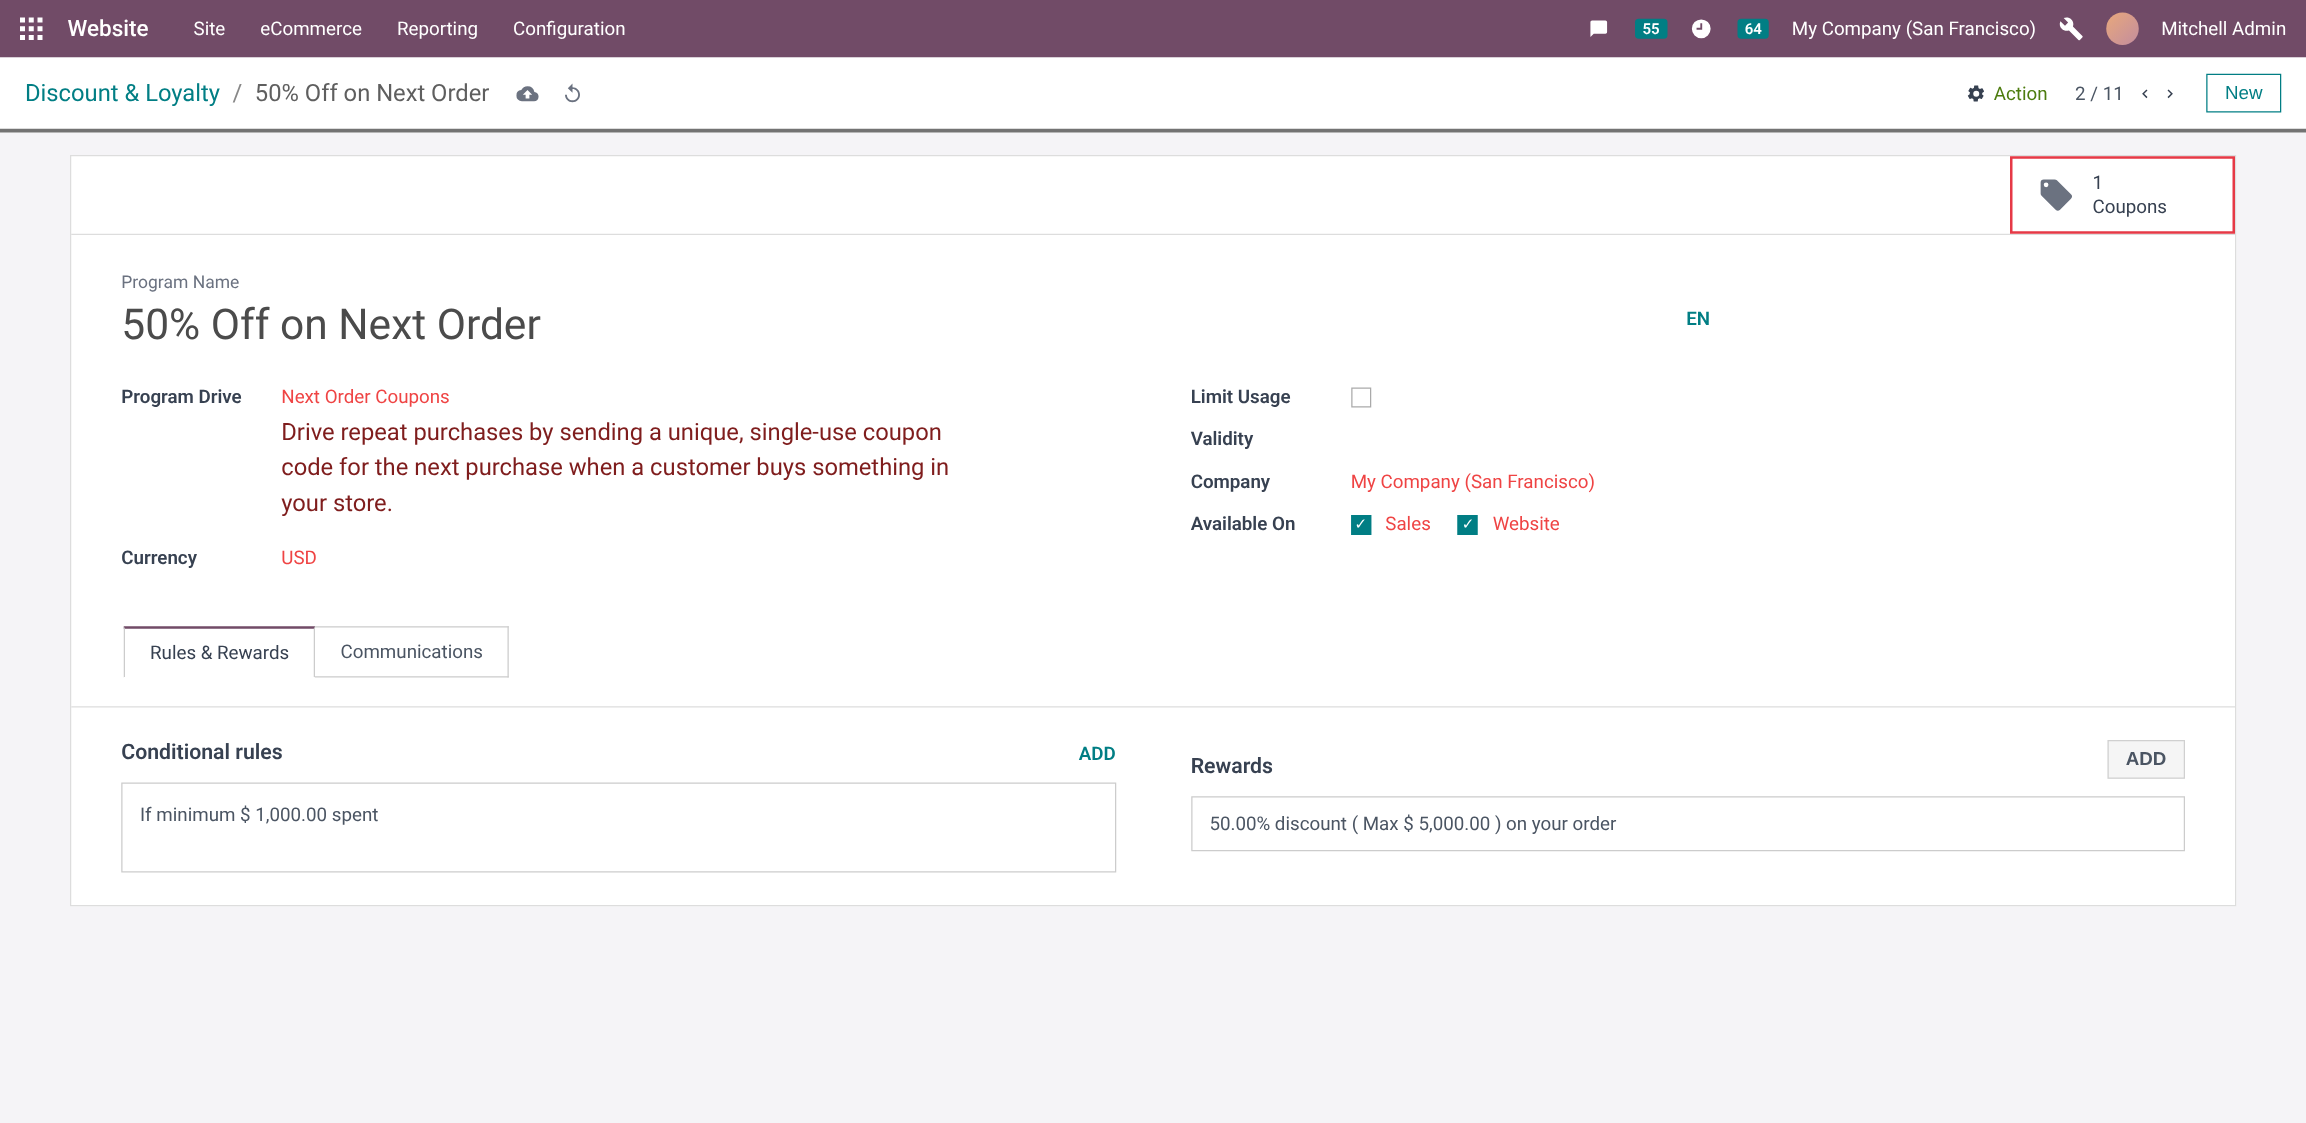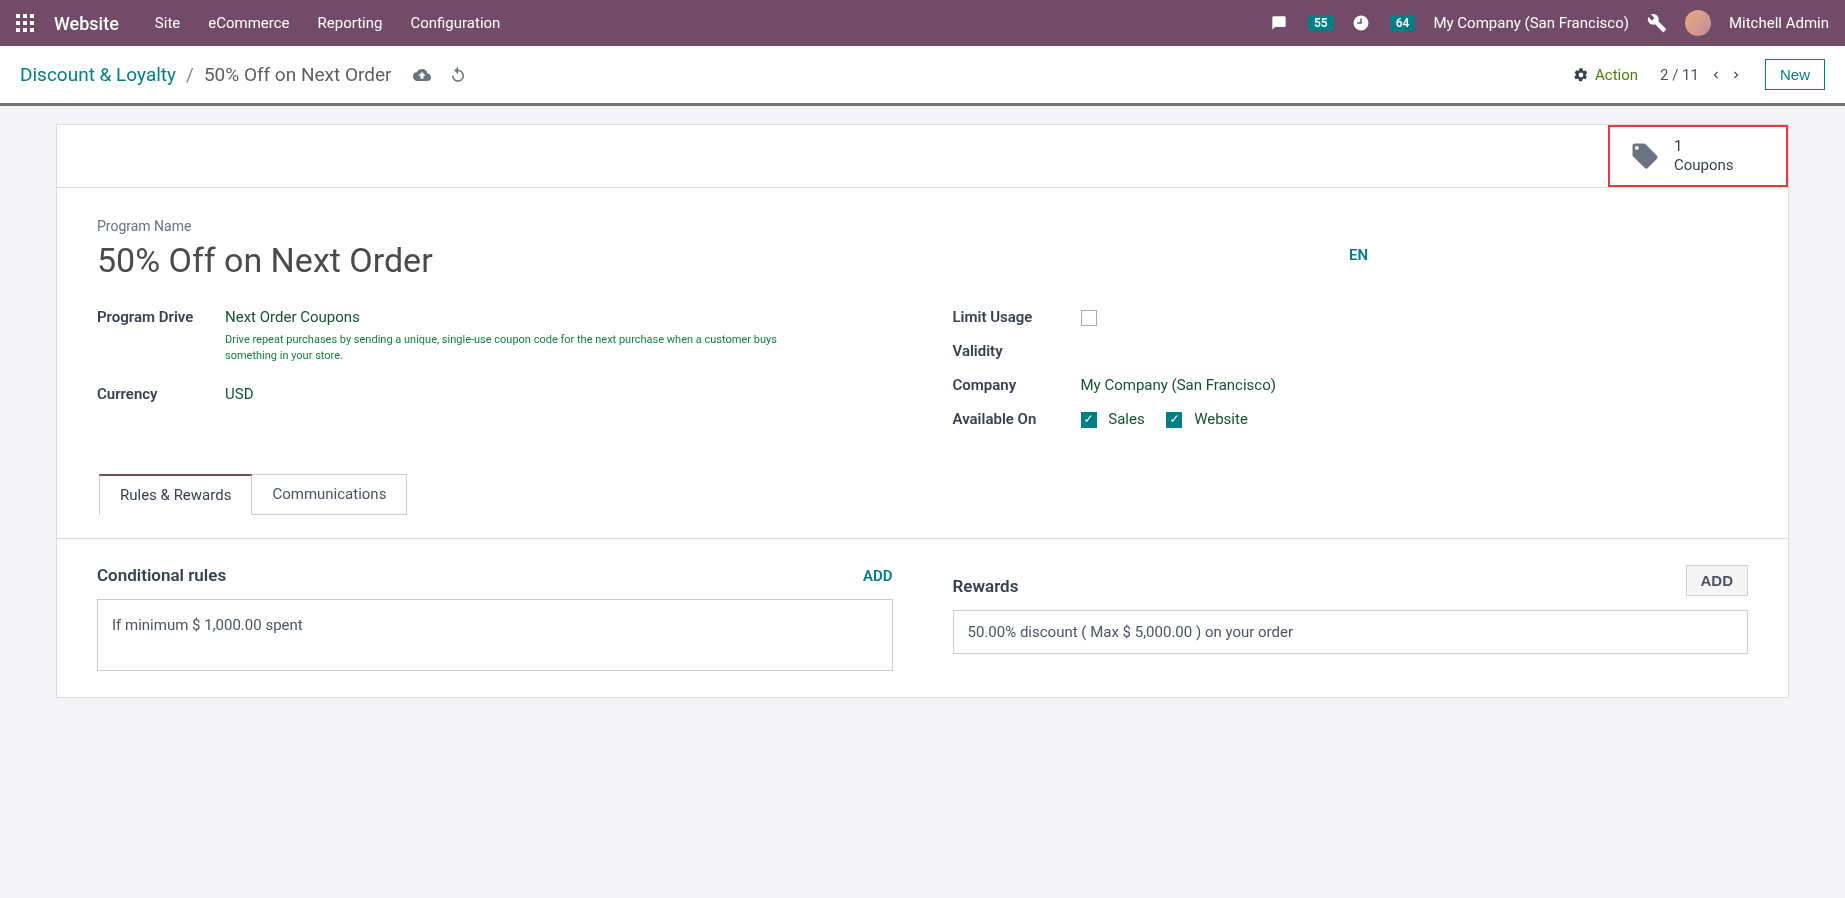--- a/index.html
+++ b/index.html
@@ -45,22 +45,22 @@
 .form-body { padding: 30px 40px 24px; }
 .field-label-small { color: #6b7280; font-size: 14px; margin-bottom: 6px; }
 .program-name-row { display: flex; align-items: flex-start; }
 .program-name { font-size: 34px; color: #4b4b4b; font-weight: 400; flex: 1; }
 .lang-en { color: #017E84; font-weight: 600; font-size: 15px; margin-right: 380px; margin-top: 6px; }
 
 .grid { display: flex; gap: 60px; margin-top: 28px; }
 .col { flex: 1; }
 .frow { display: flex; margin-bottom: 16px; align-items: flex-start; }
 .flabel { width: 128px; color: #374151; font-weight: 600; font-size: 15px; flex-shrink: 0; }
-.fvalue { color: #14532d; font-size: 15px; }
-.fdesc { color: #15803d; font-size: 11px; margin-left: 128px; margin-top: -10px; margin-bottom: 20px; line-height: 1.5; max-width: 560px; }
+.fvalue { color: #ef4444; font-size: 15px; }
+.fdesc { color: #7f1d1d; font-size: 19px; margin-left: 128px; margin-top: -10px; margin-bottom: 20px; line-height: 1.5; max-width: 560px; }
 .checkbox { width: 16px; height: 16px; border: 1px solid #aaa; display: inline-block; vertical-align: middle; }
 .checkbox.checked { background: #017E84; border-color: #017E84; position: relative; }
 .checkbox.checked::after { content: "✓"; color: #fff; font-size: 12px; position: absolute; top: -1px; left: 2px; }
 .placeholder { color: #b3b3b3; }
 .help-q { color: #017E84; font-size: 11px; vertical-align: super; margin-left: 2px; }
 
 
 .tabs { display: flex; margin-top: 30px; border-bottom: none; margin-left: 2px; }
 .tab { padding: 10px 20px; border: 1px solid #ccc; font-size: 15px; color: #4b5563; cursor: pointer; background: #fff; }
 .tab.active { border-top: 2px solid #714B67; border-bottom-color: #fff; color: #374151; position: relative; z-index: 1; }

